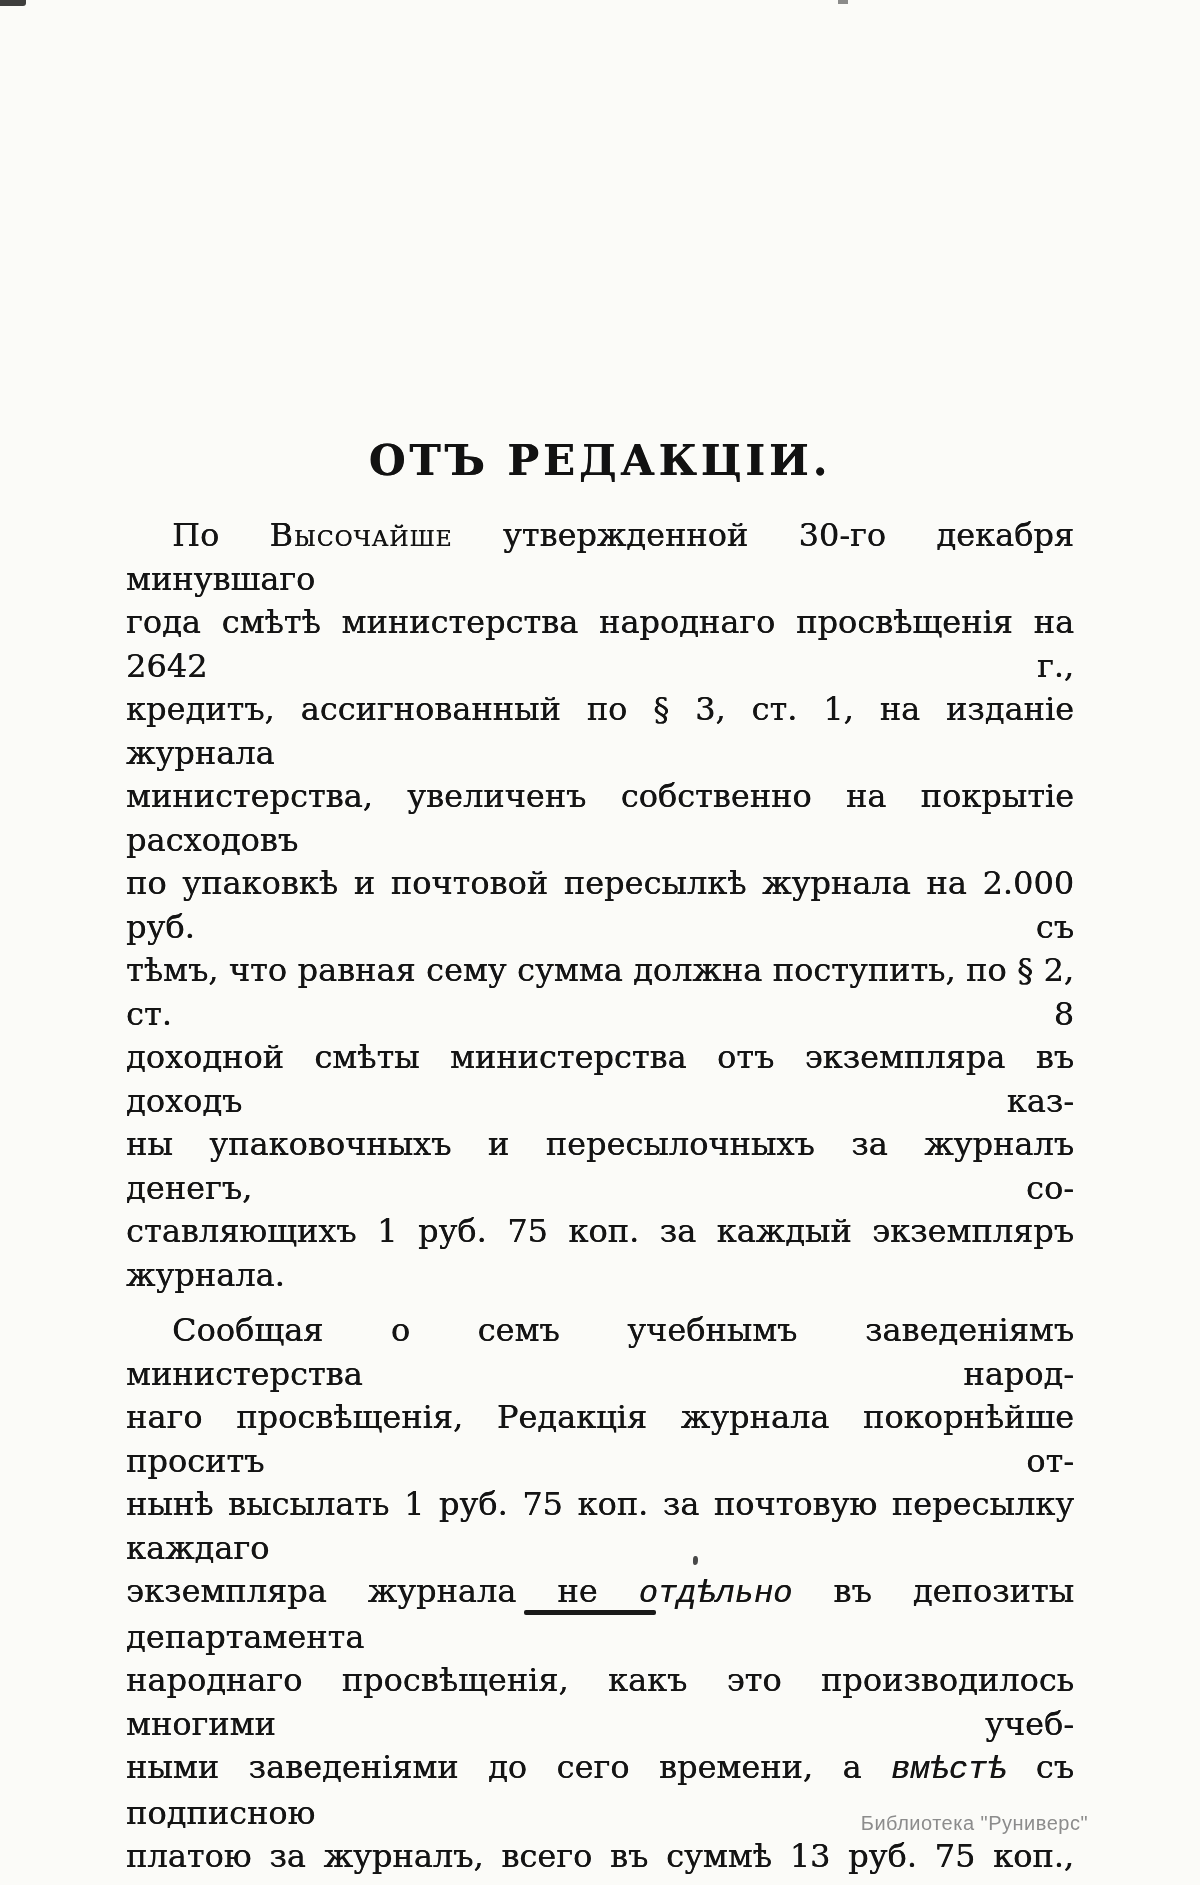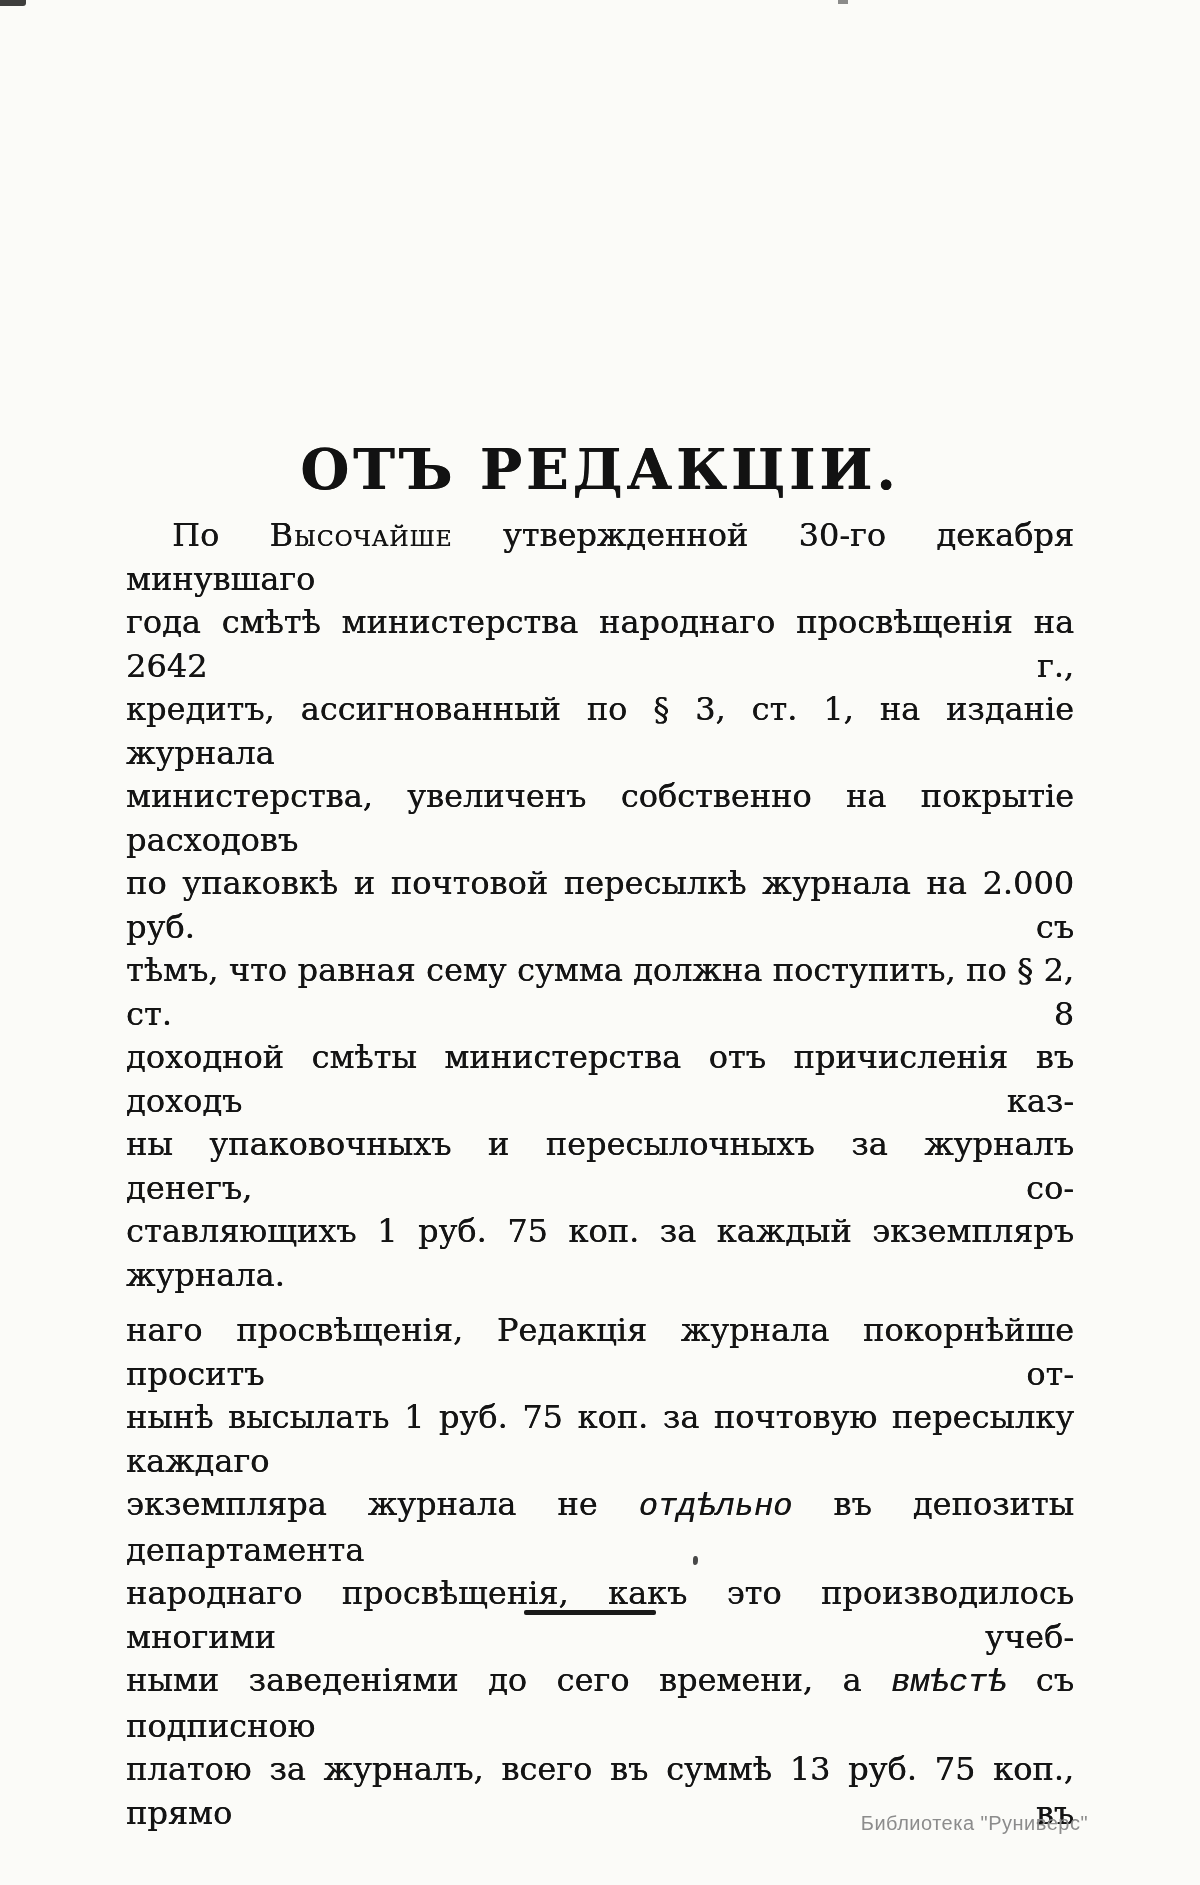--- a/index.html
+++ b/index.html
@@ -12,21 +12,21 @@
     font-family: "DejaVu Serif", "Liberation Serif", serif;
     color: #141414;
   }
   .title {
     position: absolute;
     top: 436px;
     left: 0;
     width: 1200px;
     margin: 0;
     text-align: center;
-    font-size: 56px;
+    font-size: 42px;
     font-weight: bold;
     letter-spacing: 4px;
     color: #121212;
     text-shadow: 0.4px 0 0 currentColor;
   }
   .body-text {
     position: absolute;
     top: 502px;
     left: 114px;
     width: 972px;
@@ -75,25 +75,26 @@
   <div class="artifact artifact-b"></div>
   <h1 class="title">ОТЪ РЕДАКЦІИ.</h1>
   <div class="body-text" id="body-text">
       <div class="paragraph">
         <div class="line line-first"><span>По </span><span class="seg-smallcaps">Высочайше</span><span> утвержденной 30-го декабря минувшаго</span></div>
         <div class="line"><span>года смѣтѣ министерства народнаго просвѣщенія на 2642 г.,</span></div>
         <div class="line"><span>кредитъ, ассигнованный по § 3, ст. 1, на изданіе журнала</span></div>
         <div class="line"><span>министерства, увеличенъ собственно на покрытіе расходовъ</span></div>
         <div class="line"><span>по упаковкѣ и почтовой пересылкѣ журнала на 2.000 руб. съ</span></div>
         <div class="line"><span>тѣмъ, что равная сему сумма должна поступить, по § 2, ст. 8</span></div>
-        <div class="line"><span>доходной смѣты министерства отъ причисленія въ доходъ каз-</span></div>
+        <div class="line"><span>доходной смѣты министерства отъ экземпляра въ доходъ каз-</span></div>
         <div class="line"><span>ны упаковочныхъ и пересылочныхъ за журналъ денегъ, со-</span></div>
         <div class="line line-last"><span>ставляющихъ 1 руб. 75 коп. за каждый экземпляръ журнала.</span></div>
       </div>
       <div class="paragraph">
+        <div class="line line-first"><span>Сообщая о семъ учебнымъ заведеніямъ министерства народ-</span></div>
         <div class="line"><span>наго просвѣщенія, Редакція журнала покорнѣйше проситъ от-</span></div>
         <div class="line"><span>нынѣ высылать 1 руб. 75 коп. за почтовую пересылку каждаго</span></div>
         <div class="line"><span>экземпляра журнала не </span><span class="seg-italic">отдѣльно</span><span> въ депозиты департамента</span></div>
         <div class="line"><span>народнаго просвѣщенія, какъ это производилось многими учеб-</span></div>
         <div class="line"><span>ными заведеніями до сего времени, а </span><span class="seg-italic">вмѣстѣ</span><span> съ подписною</span></div>
         <div class="line"><span>платою за журналъ, всего въ суммѣ 13 руб. 75 коп., прямо въ</span></div>
       </div>
     </div>
   <div class="artifact artifact-c"></div>
   <div class="divider"></div>

